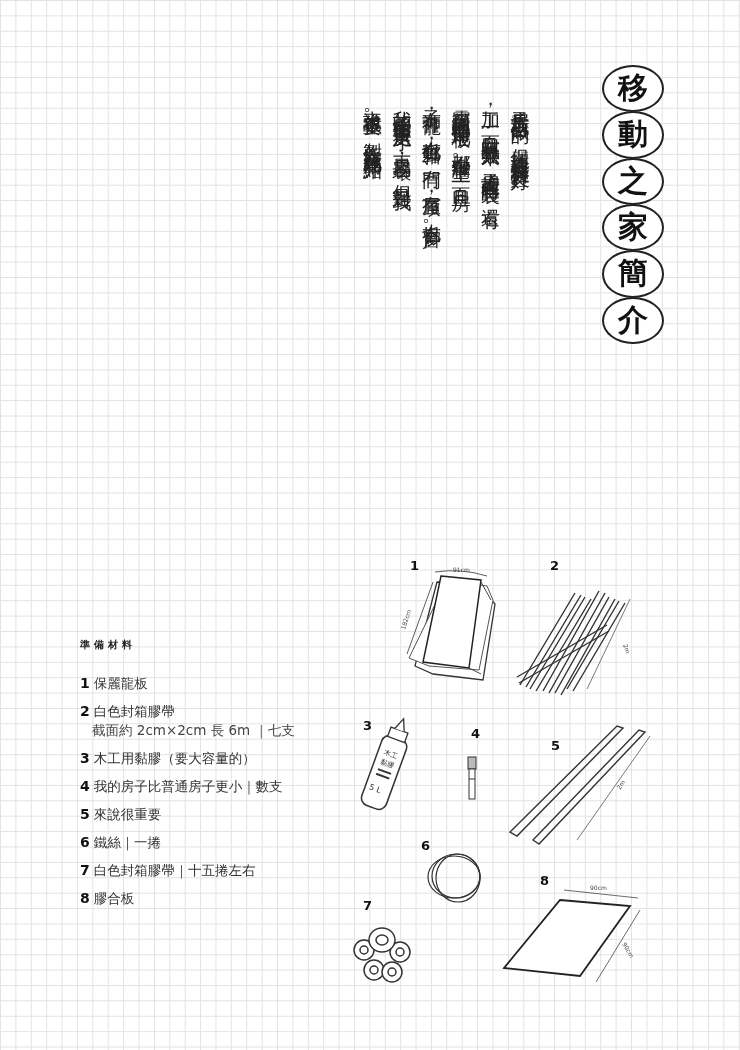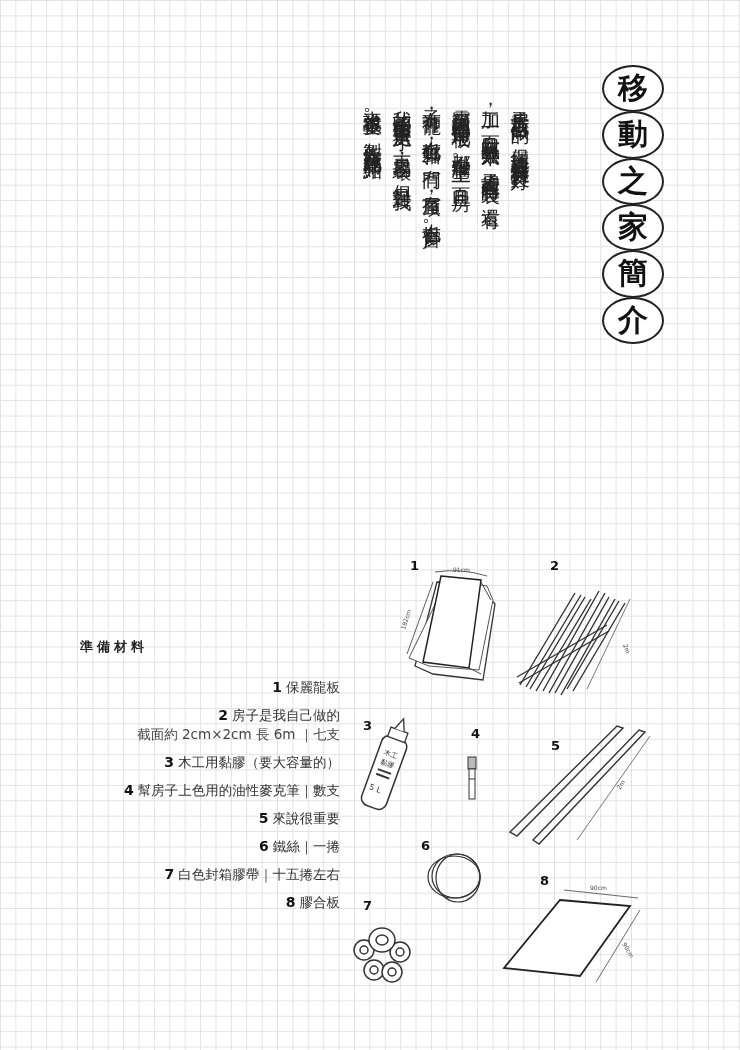--- a/index.html
+++ b/index.html
@@ -28,22 +28,22 @@
   
   .intro {
     position:absolute; top:95px; right:205px; height:440px;
     writing-mode:vertical-rl; text-orientation:upright;
     font-family:"DejaVu Serif", serif; font-size:19px; line-height:29.5px;
     color:#222; letter-spacing:2.2px;
   }
   .intro p { margin:0; }
   
   .materials { position:absolute; left:80px; top:638px; width:260px; }
-  .mat-heading { font-size:13px; font-weight:bold; letter-spacing:4px; margin-bottom:22px; color:#222; }
-  .mat-item { margin-bottom:9px; font-size:13.5px; line-height:19px; color:#333;text-align:right; }
+  .mat-heading { font-size:10px; font-weight:bold; letter-spacing:4px; margin-bottom:22px; color:#222; }
+  .mat-item { margin-bottom:9px; font-size:13.5px; line-height:19px; color:#333; }
   .mat-num { font-weight:bold; font-size:14px; margin-right:4px; color:#111; }
   .mat-detail { padding-left:12px; display:block; color:#444; }
   
   .illus { position:absolute; }
   .illus-num { position:absolute; font-size:13px; font-weight:bold; color:#111; }
   svg { overflow:visible; }
 </style>
 </head>
 <body>
 
@@ -65,28 +65,28 @@
   <p>來說很重要。製作方法在此簡單介紹。</p>
 </div>
 
 <div class="materials">
   <div class="mat-heading">準備材料</div>
 
   <div class="mat-item">
     <span class="mat-num">1</span><span>保麗龍板</span>
   </div>
   <div class="mat-item">
-    <span class="mat-num">2</span><span>房子是我自己做的</span>
+    <span class="mat-num">2</span><span>白色封箱膠帶</span>
     <span class="mat-detail">截面約 2cm×2cm 長 6m ｜七支</span>
   </div>
   <div class="mat-item">
     <span class="mat-num">3</span><span>木工用黏膠（要大容量的）</span>
   </div>
   <div class="mat-item">
-    <span class="mat-num">4</span><span>幫房子上色用的油性麥克筆｜數支</span>
+    <span class="mat-num">4</span><span>我的房子比普通房子更小｜數支</span>
   </div>
   <div class="mat-item">
     <span class="mat-num">5</span><span>來說很重要</span>
   </div>
   <div class="mat-item">
     <span class="mat-num">6</span><span>鐵絲｜一捲</span>
   </div>
   <div class="mat-item">
     <span class="mat-num">7</span><span>白色封箱膠帶｜十五捲左右</span>
   </div>

